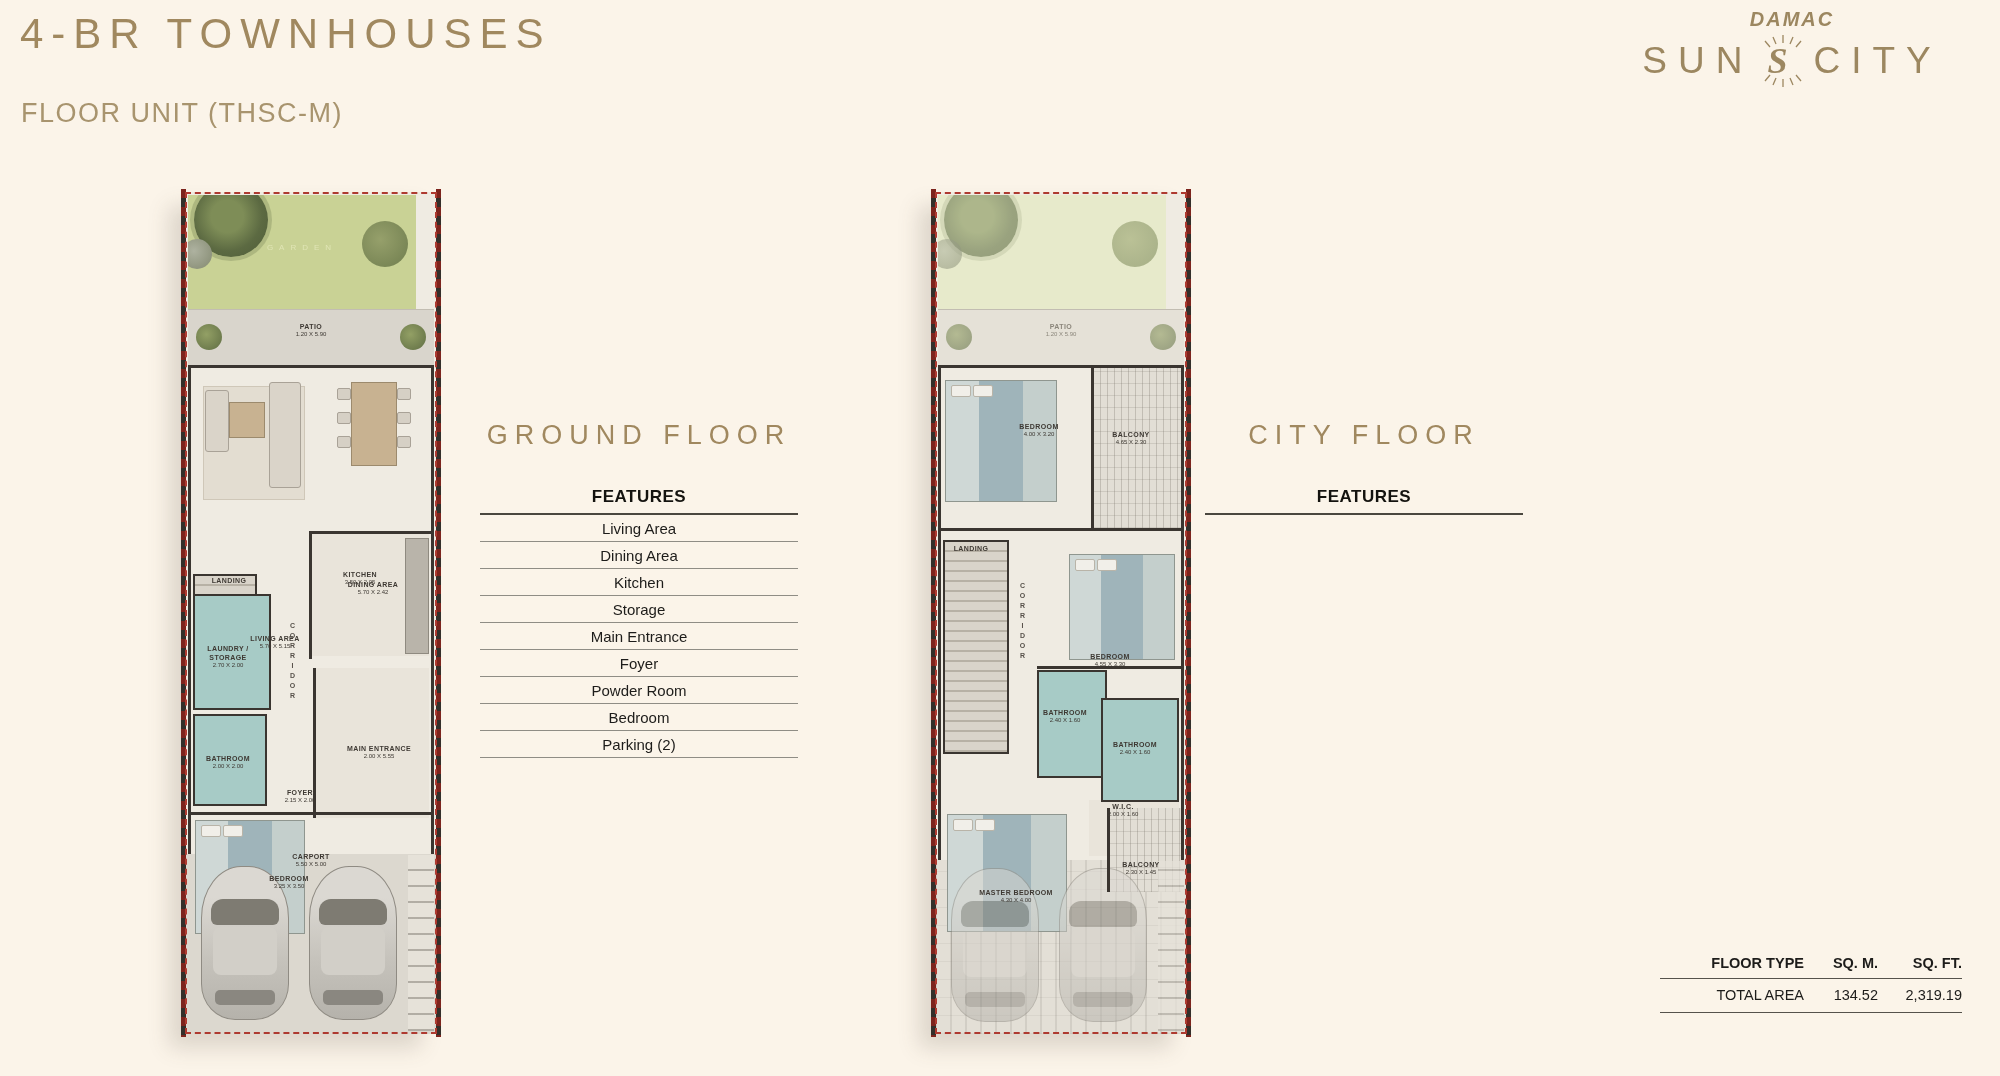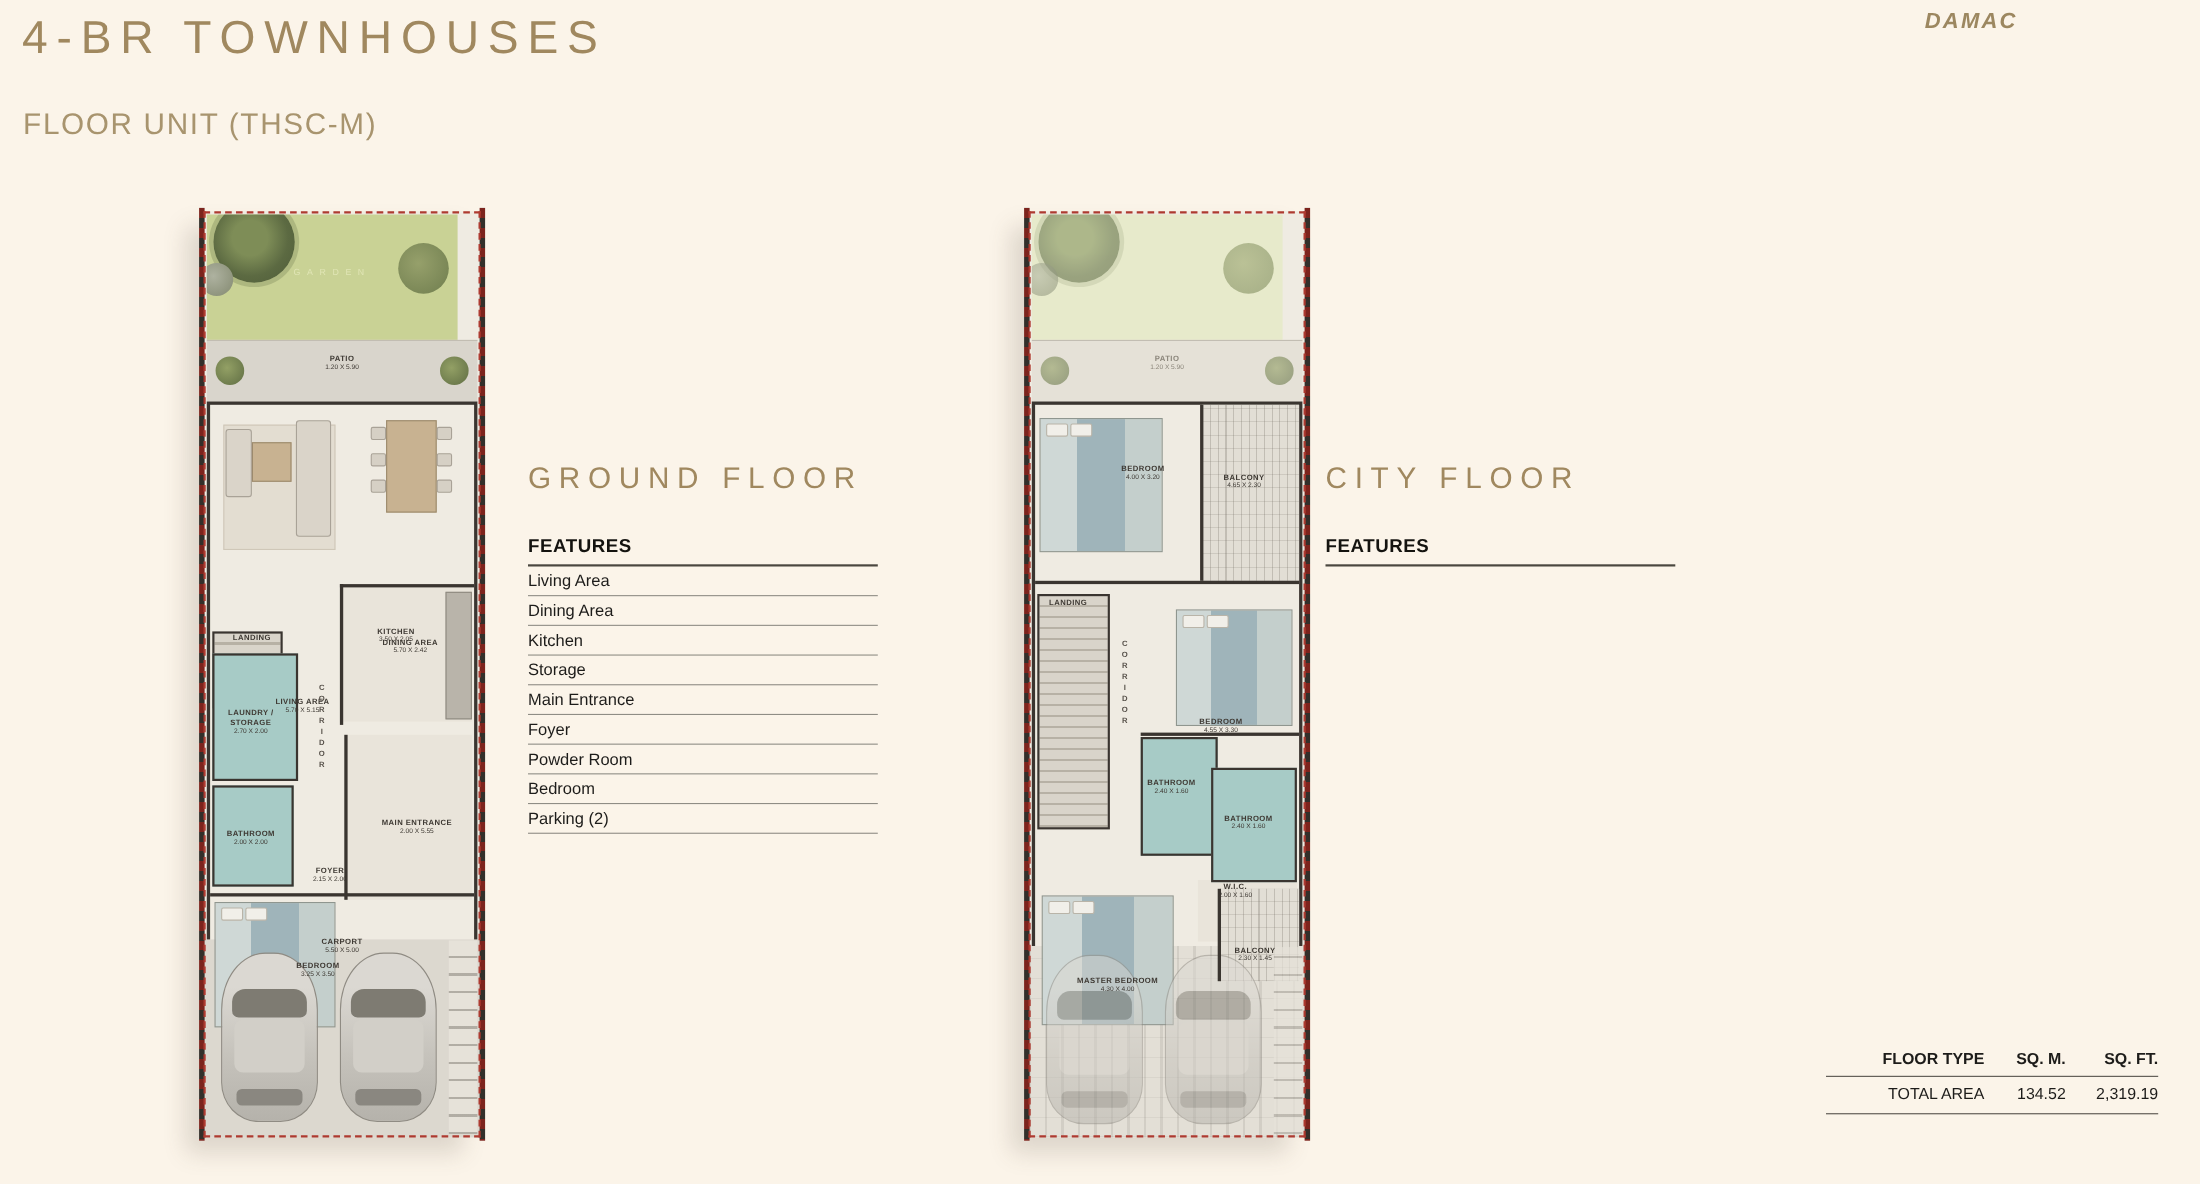--- a/index.html
+++ b/index.html
@@ -18,21 +18,21 @@
     position:absolute;left:21px;top:98px;
     font-size:27px;font-weight:400;letter-spacing:1.5px;color:#a8946e;
   }
   .logo{
     position:absolute;right:28px;top:8px;width:360px;text-align:center;color:#9c8760;
   }
   .logo .brand{font-size:20px;font-weight:700;font-style:italic;letter-spacing:2px;}
   .logo .name{margin-top:2px;font-size:37px;letter-spacing:11px;display:flex;align-items:center;justify-content:center;}
   .logo .sun-s{display:inline-block;width:56px;height:56px;margin:0 2px;}
   
-  .floor-section{position:absolute;width:318px;}
+  .floor-section{position:absolute;width:318px;text-align:center;}
   .floor-heading{font-size:27px;letter-spacing:7px;color:#a0885f;font-weight:500;}
   .features-title{
     margin-top:36px;font-size:17px;font-weight:700;color:#14130f;letter-spacing:.5px;
     padding-bottom:6px;border-bottom:2px solid #4a473f;
   }
   .features-list{list-style:none;margin:0;padding:0;}
   .features-list li{
     font-size:15px;color:#1d1c1a;padding:5px 0 4px 0;border-bottom:1px solid #8f8d85;
   }
   
@@ -103,20 +103,41 @@
     repeating-linear-gradient(0deg,rgba(80,75,66,.35) 0 2px,transparent 2px 16px),#e6e2d9;}
 </style>
 </head>
 <body>
 
 <div class="page-title">4-BR TOWNHOUSES</div>
 <div class="page-subtitle">FLOOR UNIT (THSC-M)</div>
 
 <div class="logo">
   <div class="brand">DAMAC</div>
+  <div class="name">
+    <span>SUN</span>
+    <span class="sun-s">
+      <svg viewBox="0 0 56 56" width="56" height="56">
+        <g stroke="#9c8760" stroke-width="1.3">
+          <line x1="28" y1="10" x2="28" y2="2"></line>
+            <line x1="21" y1="11" x2="18" y2="4"></line>
+            <line x1="35" y1="11" x2="38" y2="4"></line>
+          <line x1="15" y1="14" x2="10" y2="8"></line>
+            <line x1="41" y1="14" x2="46" y2="8"></line>
+          <line x1="28" y1="46" x2="28" y2="54"></line>
+            <line x1="21" y1="45" x2="18" y2="52"></line>
+            <line x1="35" y1="45" x2="38" y2="52"></line>
+          <line x1="15" y1="42" x2="10" y2="48"></line>
+            <line x1="41" y1="42" x2="46" y2="48"></line>
+        </g>
+        <text x="28" y="40" text-anchor="middle" font-size="36" font-weight="700" font-style="italic" fill="#9c8760" font-family="Liberation Serif, serif">S</text>
+      </svg>
+    </span>
+    <span>CITY</span>
+  </div>
 </div>
 
 <div class="plan" style="left:185px;top:192px;">
   <div class="garden">
     <div class="tree palm"></div>
     <div class="tree bush-a"></div>
     <div class="tree bush-b"></div>
     <div class="garden-label">GARDEN</div>
   </div>
   <div class="patio">

